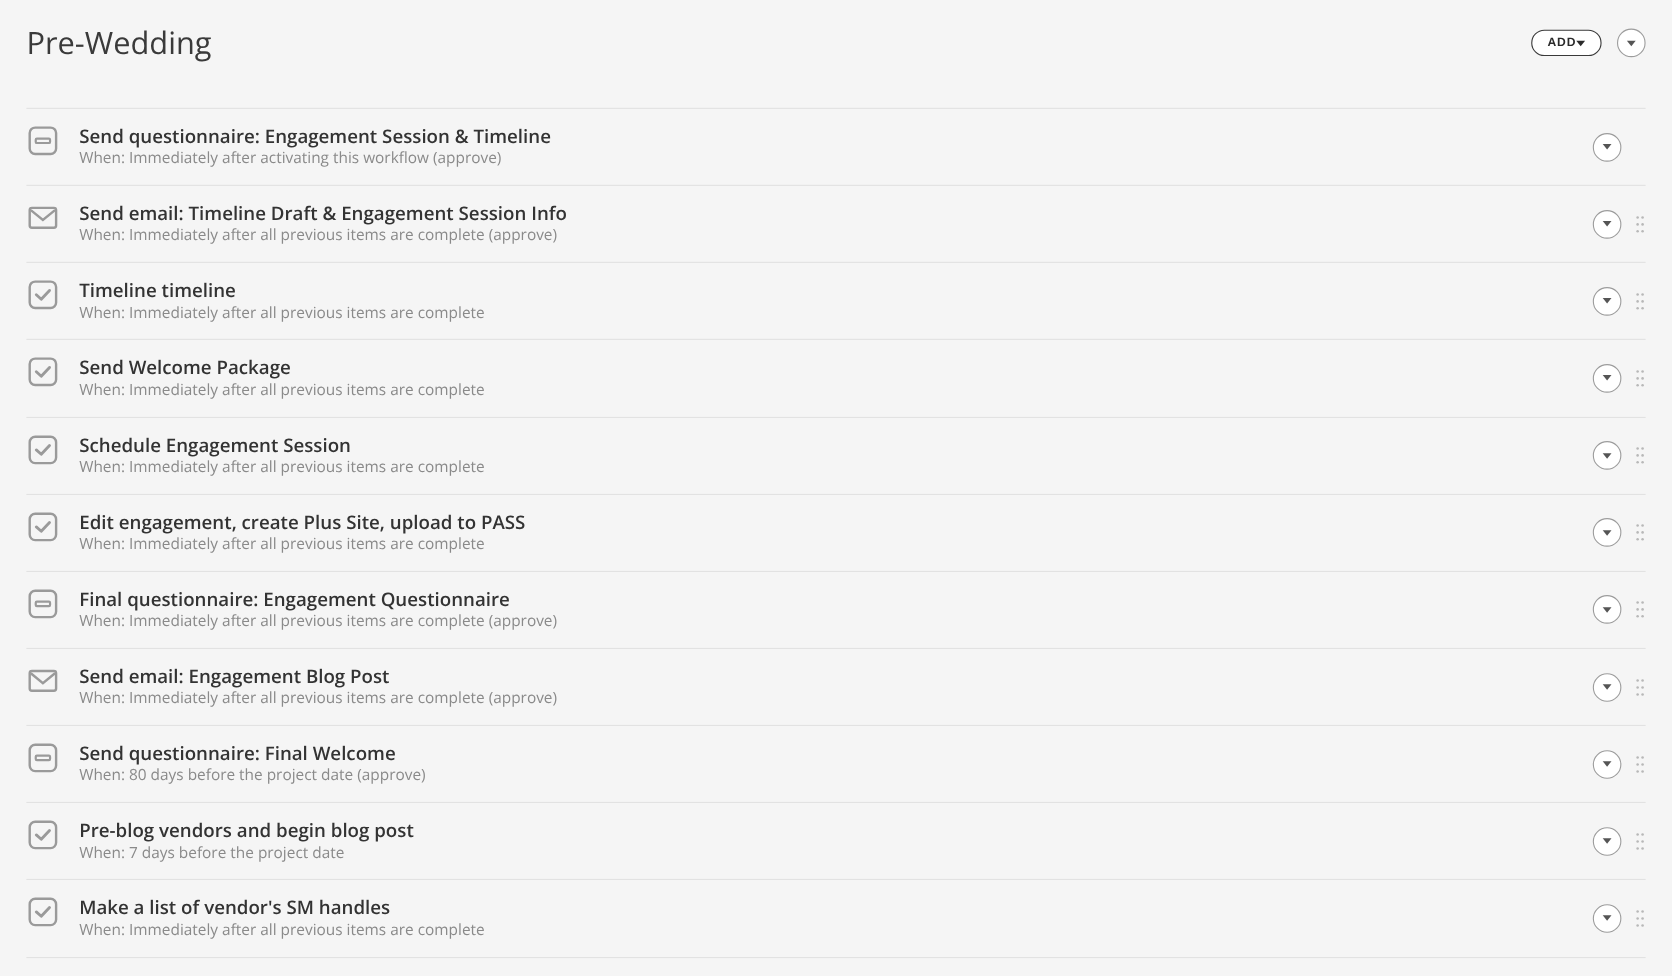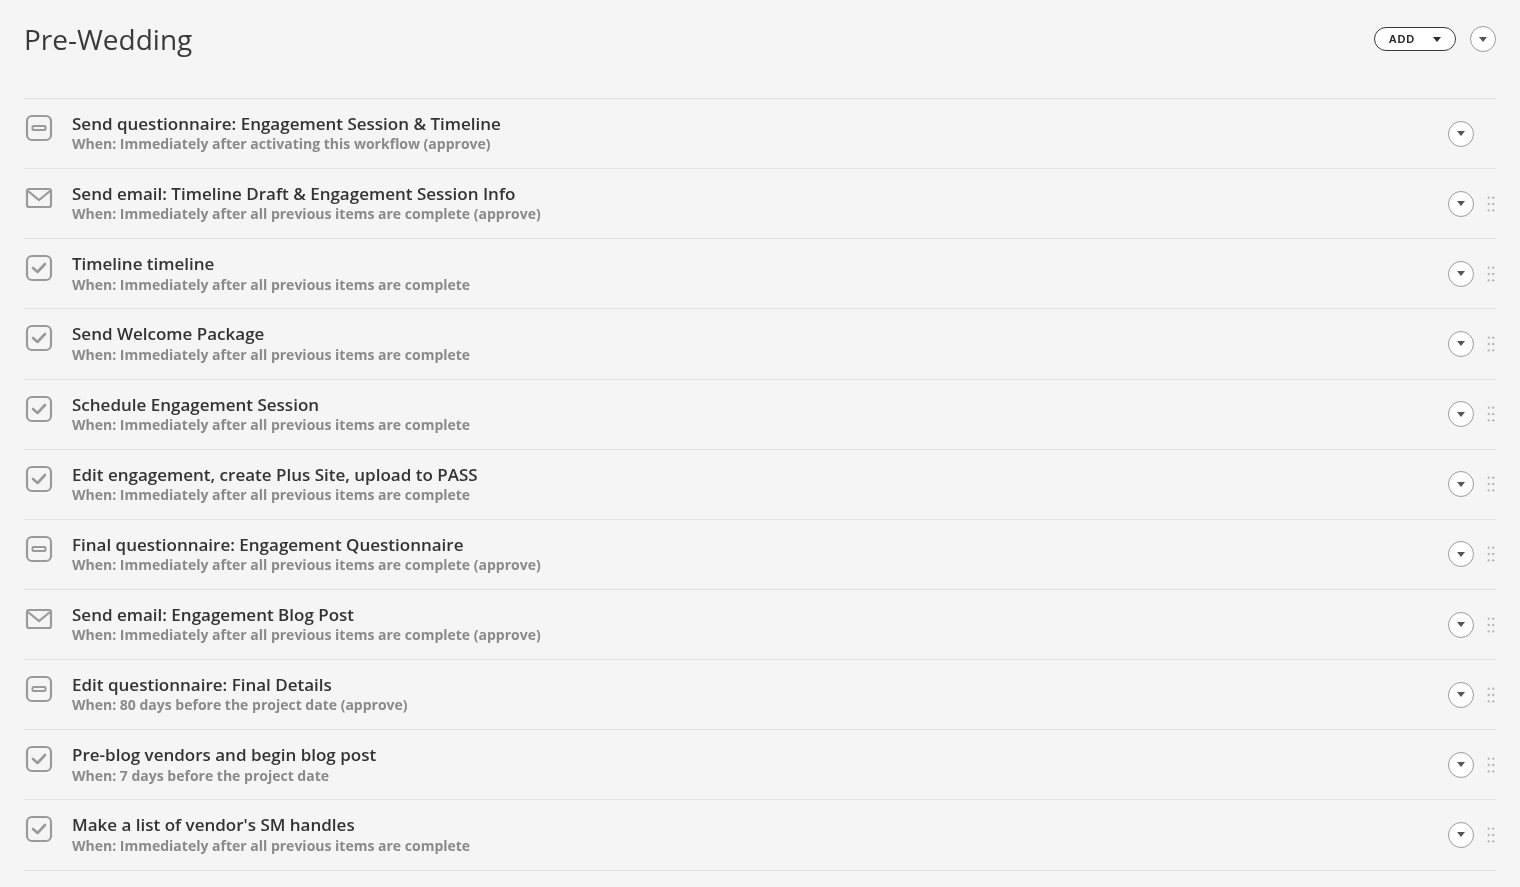--- a/index.html
+++ b/index.html
@@ -27,21 +27,21 @@
   }
   .section-header-actions {
     display: flex;
     align-items: center;
     gap: 14px;
   }
 
   .add-btn {
     display: inline-flex;
     align-items: center;
-    gap: 18px;
+    gap: 0;
     border: 1px solid #3a3a3a;
     background: #fff;
     border-radius: 16px;
     padding: 5px 14px;
     font-size: 11px;
     font-weight: 700;
     letter-spacing: 0.8px;
     cursor: pointer;
     color: #2b2b2b;
   }
@@ -89,21 +89,20 @@
     font-size: 17px;
     font-weight: 600;
     color: #333;
     line-height: 1.25;
   }
   .item-when {
     font-size: 14px;
     color: #8a8a8a;
     line-height: 1.35;
     margin-top: 1px;
-    font-weight: bold;
   }
 
   .item-actions {
     flex: 0 0 auto;
     display: flex;
     align-items: center;
     gap: 12px;
     width: 60px;
     justify-content: flex-end;
   }
@@ -313,21 +312,21 @@
         </span>
       </div>
     </div>
     <div class="item-row">
       <span class="item-icon">
         <svg viewBox="0 0 30 30">
           <use href="#icon-questionnaire"></use>
         </svg>
       </span>
       <div class="item-text">
-        <div class="item-title">Edit questionnaire: Final Details</div>
+        <div class="item-title">Send questionnaire: Final Welcome</div>
         <div class="item-when">When: 80 days before the project date (approve)</div>
       </div>
       <div class="item-actions">
         <button class="circ-btn">
           <span class="caret-down"></span>
         </button>
         <span class="drag-handle">
           <svg viewBox="0 0 11 20" width="10" height="18">
             <use href="#icon-drag"></use>
           </svg>

